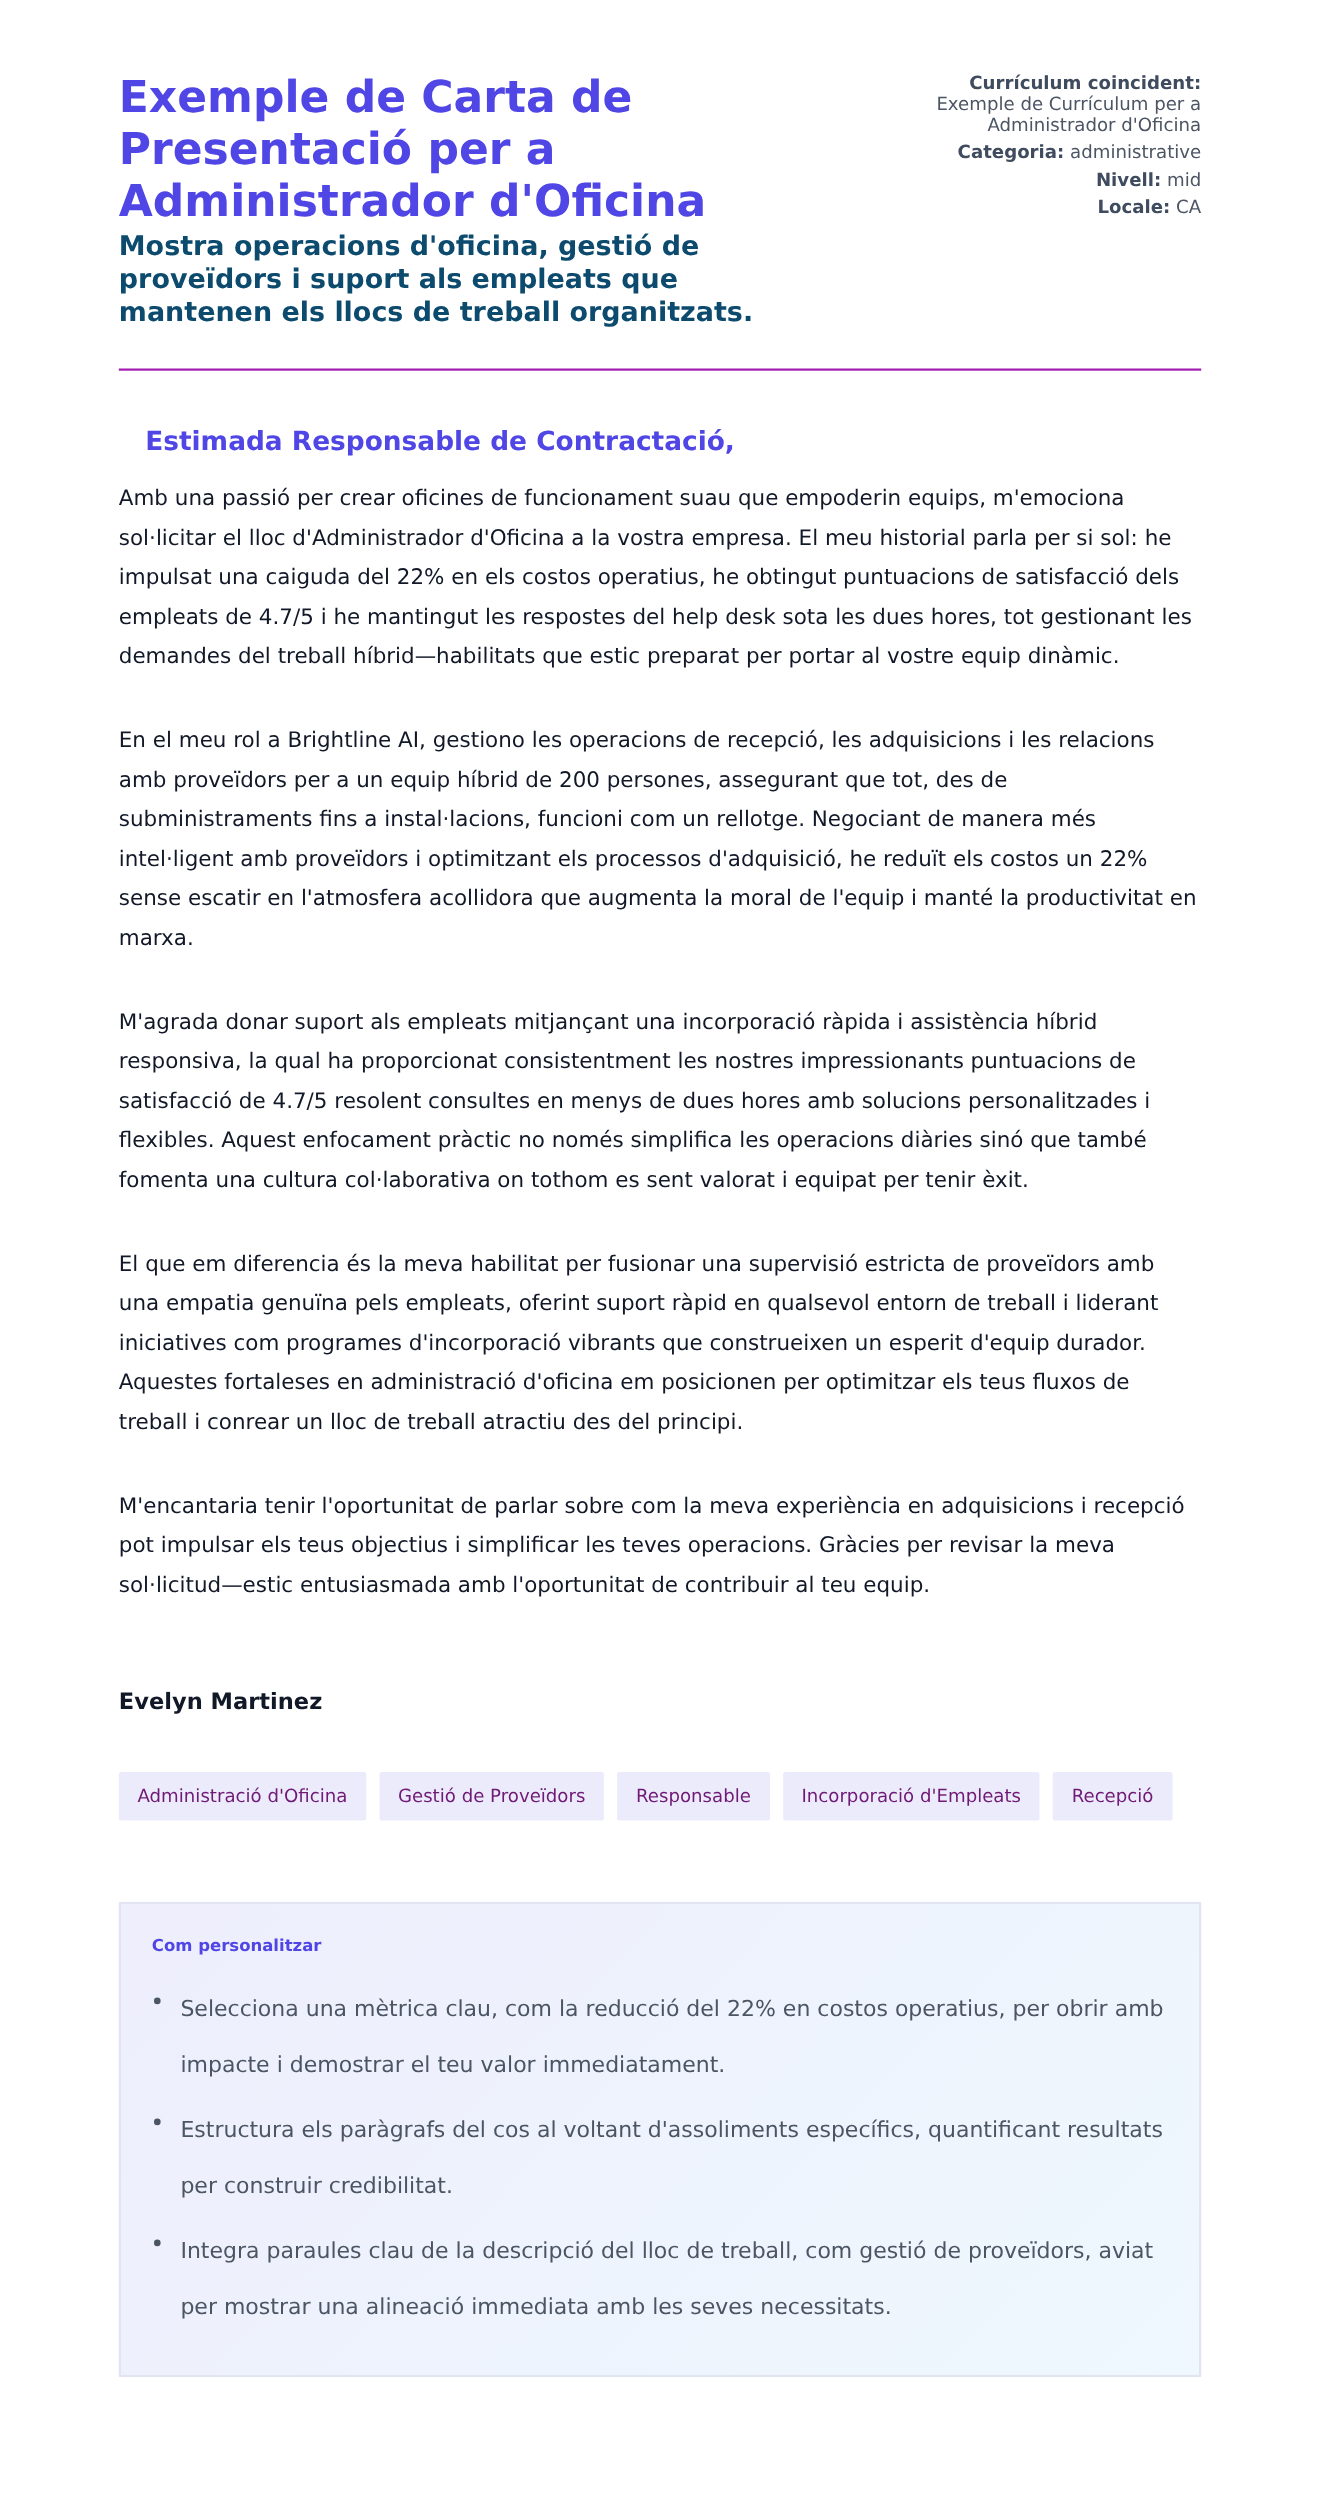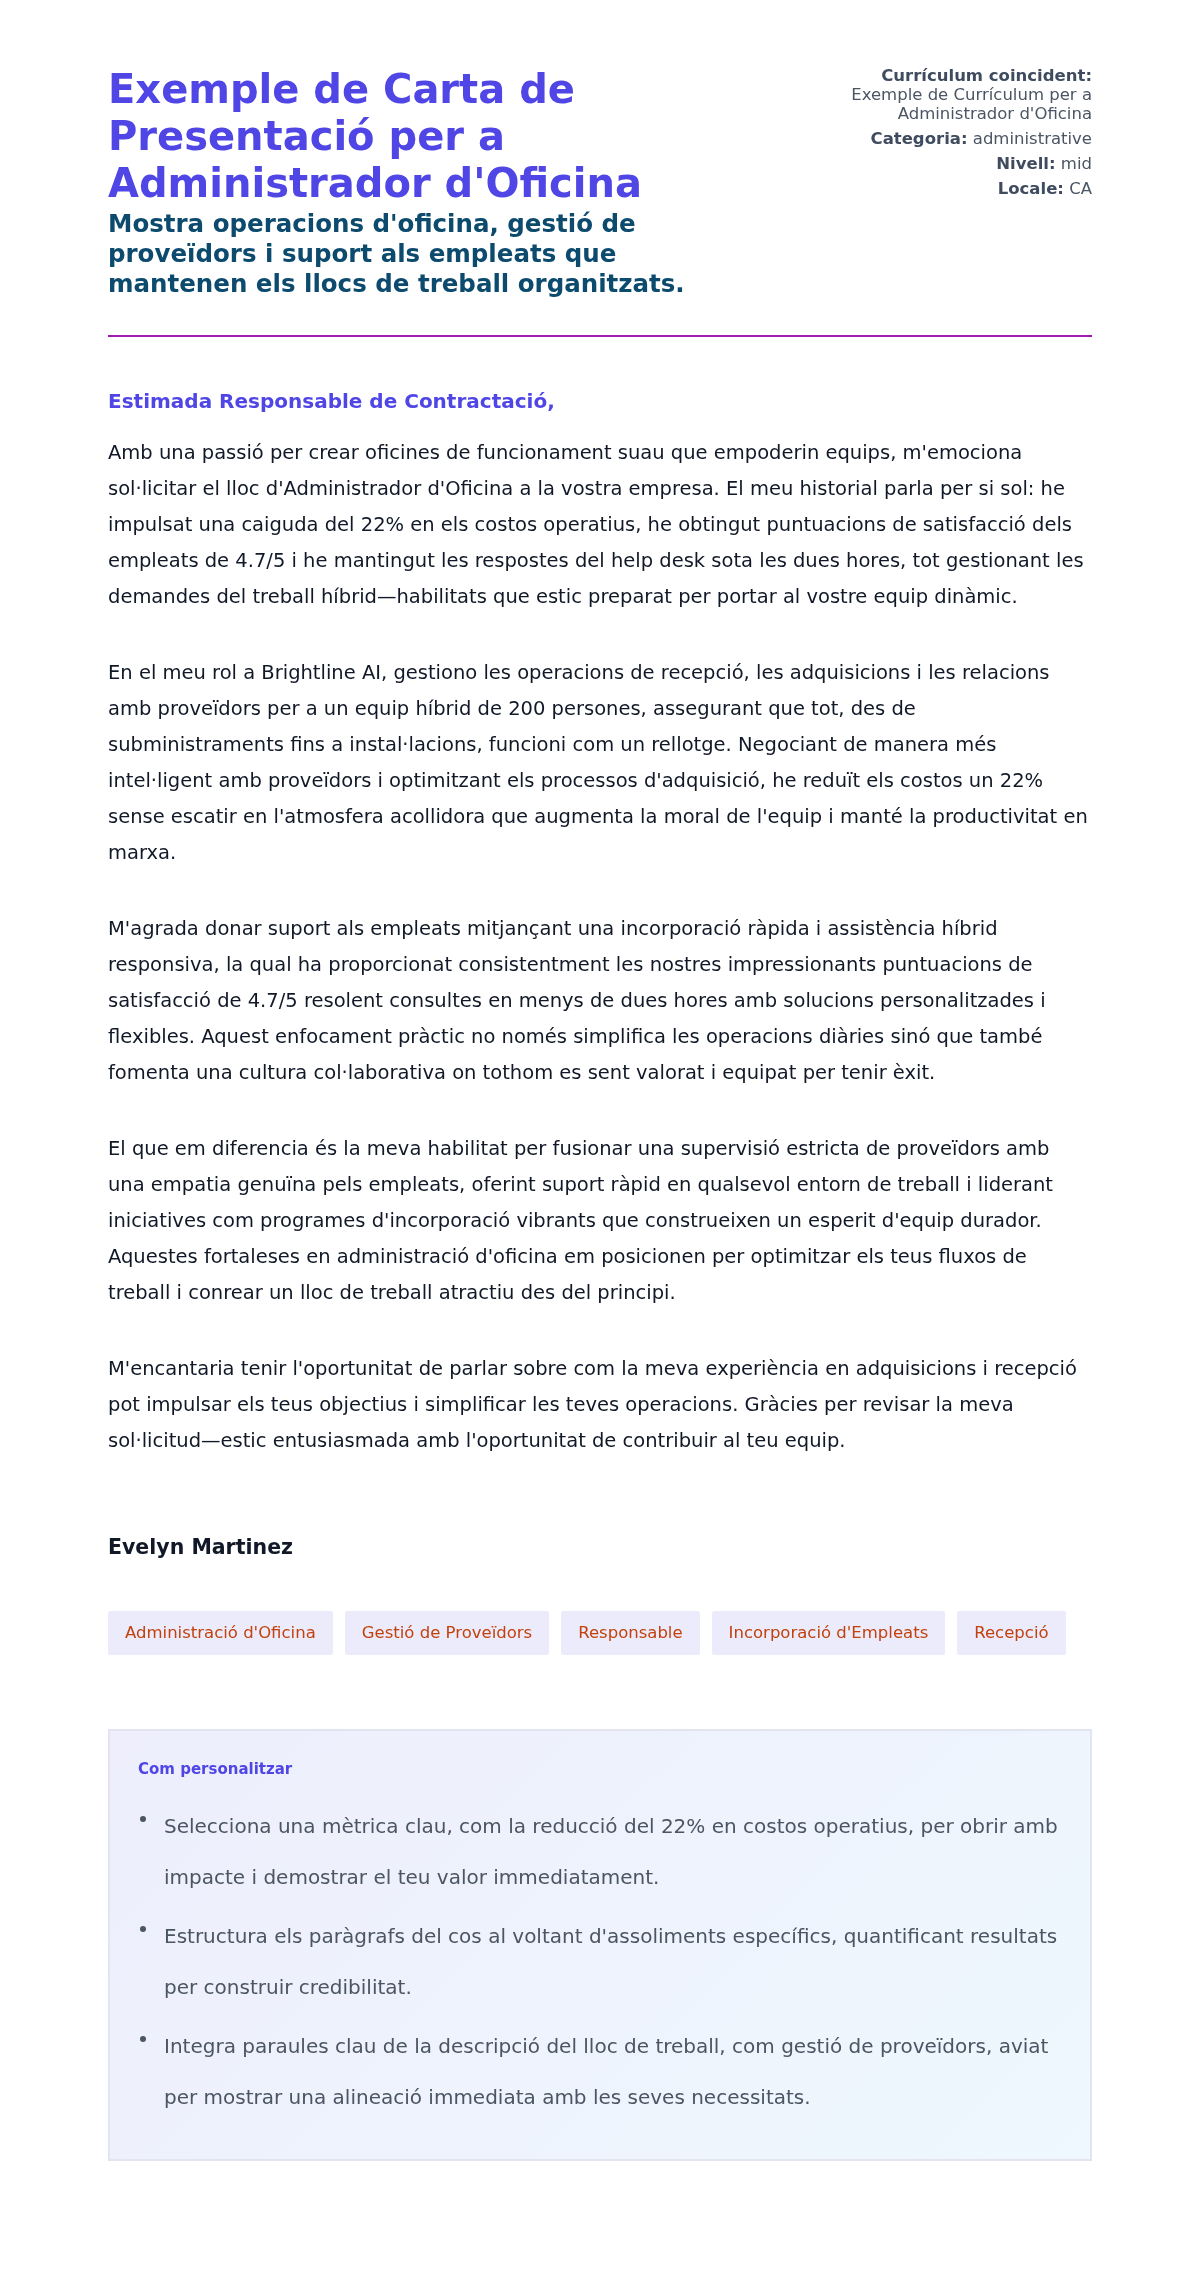--- a/index.html
+++ b/index.html
@@ -44,24 +44,25 @@
       margin-top: 0px;
     }
     .meta .row { margin-bottom: 6px; }
     .meta .label { font-weight: bold; color: #3f4b5e; }
     .meta .row.resume .label { display: block; }
     .meta .row.resume { margin-bottom: 6px; }
     .meta .row.resume .value { display: block; line-height: 19px; }
 
     .salutation {
       margin-top: 50px;
-      font-size: 20px;
+      font-size: 24px;
       font-weight: bold;
       color: #4f46e5;
       line-height: 28px;
+      margin-left: 24px;
     }
     .body {
       margin-top: 20px;
     }
     .body p {
       font-size: 19.5px;
       line-height: 36px;
       color: #111827;
       margin-bottom: 40px;
     }
@@ -84,21 +85,21 @@
     }
 
     .tags {
       margin-top: 50px;
       display: flex;
       flex-wrap: wrap;
       gap: 12px;
     }
     .tag {
       background: #ebebfc;
-      color: #c2410c;
+      color: #701a75;
       font-size: 16.5px;
       line-height: 20px;
       padding: 12px 17px;
       border-radius: 2px;
       cursor: pointer;
     }
 
     .tips {
       margin-top: 74px;
       border: 2px solid #e2e4f2;

